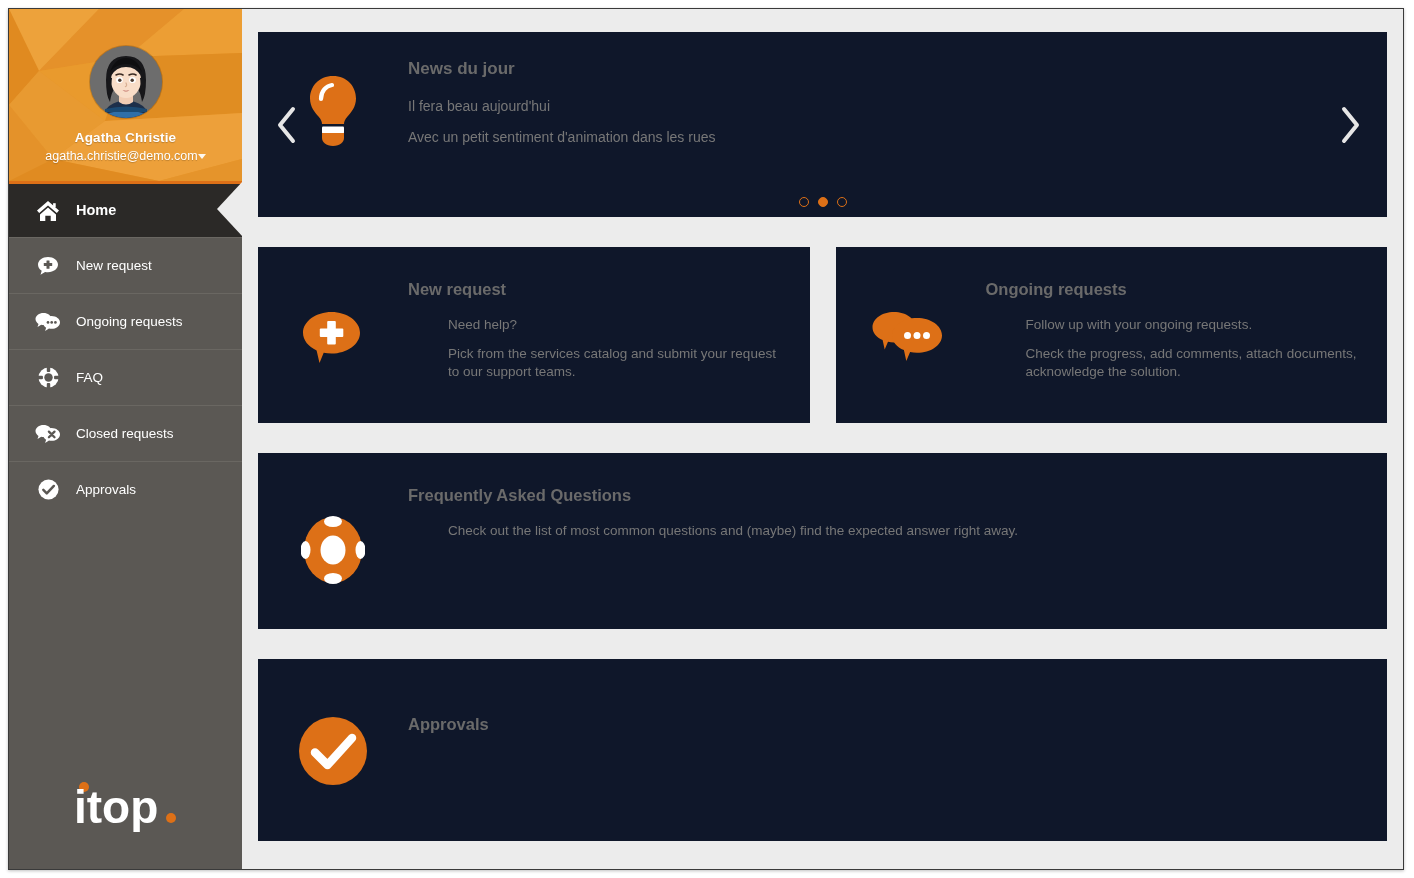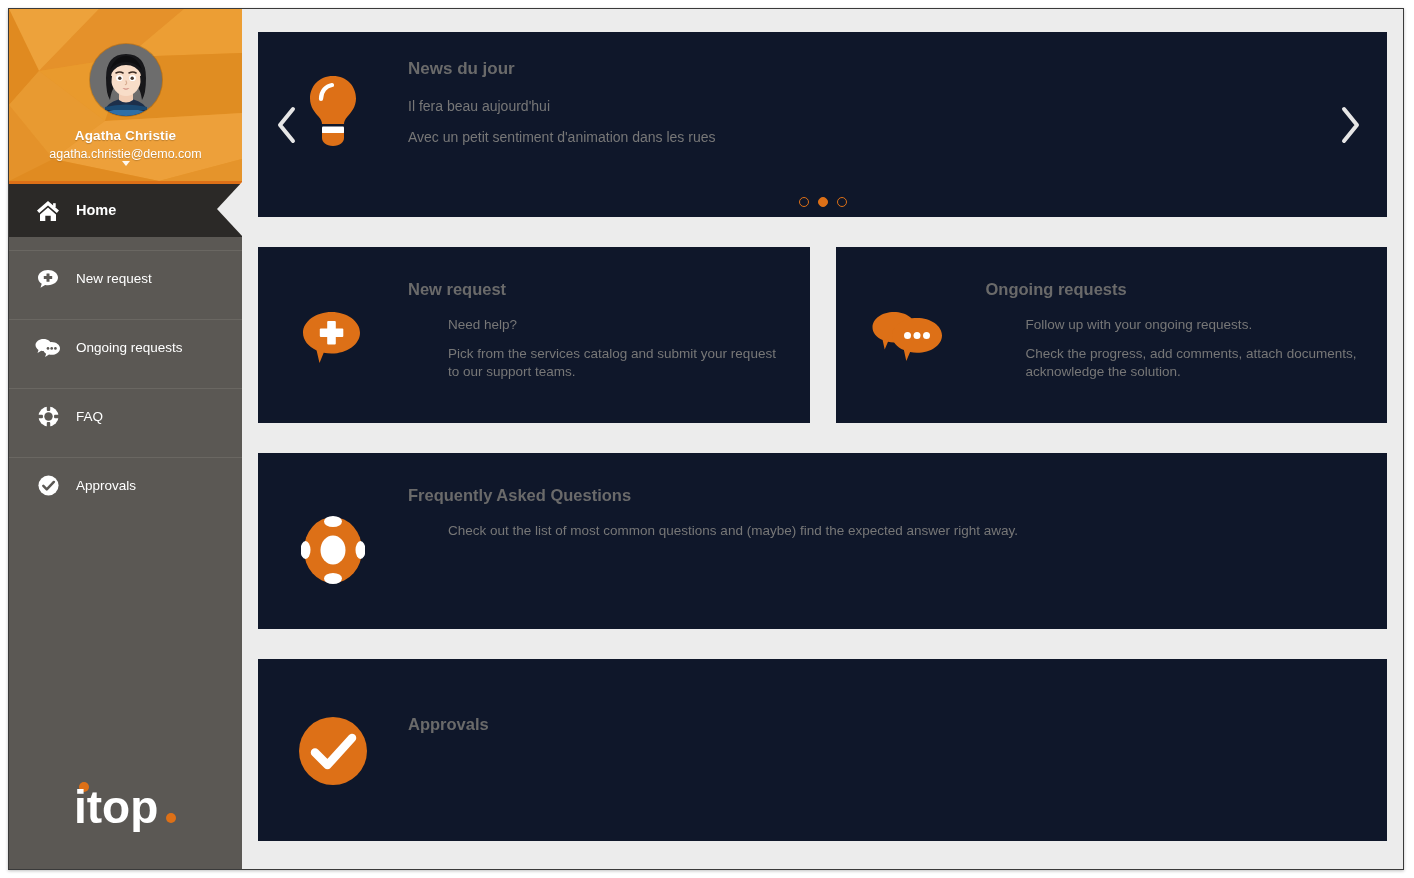--- a/index.html
+++ b/index.html
@@ -83,33 +83,32 @@
   .user-email {
     position: relative;
     z-index: 2;
     margin-top: 4px;
     color: #ffffff;
     font-size: 12.5px;
     text-shadow: 0 1px 1px rgba(0,0,0,.22);
     display: flex;
     align-items: center;
     cursor: pointer;
-    flex-direction: column;
   }
   .caret-down {
     display: inline-block;
     width: 0; height: 0;
     border-left: 4px solid transparent;
     border-right: 4px solid transparent;
     border-top: 5px solid #ffffff;
     opacity: .92;
   }
 
   
-  #nav { display: flex; flex-direction: column; gap: 13px; }
+  #nav { display: flex; flex-direction: column; }
   .nav-item {
     position: relative;
     height: 56px;
     display: flex;
     align-items: center;
     padding-left: 25px;
     box-sizing: border-box;
     color: #ffffff;
     font-size: 13.5px;
     cursor: pointer;
@@ -376,20 +375,30 @@
             <circle cx="12" cy="12" r="4.4" fill="#5b5854"></circle>
             <rect x="10.2" y="0.6" width="3.6" height="5.6" rx="1" fill="#5b5854"></rect>
             <rect x="10.2" y="17.8" width="3.6" height="5.6" rx="1" fill="#5b5854"></rect>
             <rect x="0.6" y="10.2" width="5.6" height="3.6" rx="1" fill="#5b5854"></rect>
             <rect x="17.8" y="10.2" width="5.6" height="3.6" rx="1" fill="#5b5854"></rect>
           </svg>
         </span>
         <span class="nav-label">FAQ</span>
       </div>
 
+      <div class="nav-item">
+        <span class="nav-ico">
+          <svg width="26" height="22" viewBox="0 0 26 22">
+            <path d="M8.5 2 c4.4 0 8 2.7 8 6 c0 3.3 -3.6 6 -8 6 c-.8 0 -1.6 -.1 -2.3 -.3 l-3.7 2.3 l1 -3.1 C1.9 11.8 .5 10 .5 8 C.5 4.7 4.1 2 8.5 2 z" fill="#ffffff"></path>
+            <path d="M16.5 5 c4.7 0 8.5 2.9 8.5 6.4 c0 3.6 -3.8 6.4 -8.5 6.4 c-.9 0 -1.7 -.1 -2.5 -.3 l-3.9 2.5 l1 -3.3 c-1.8 -1.2 -3.1 -3.1 -3.1 -5.3 C8 7.9 11.8 5 16.5 5 z" fill="#ffffff"></path>
+            <path d="M13.9 8.6 l5.6 5.6 M19.5 8.6 l-5.6 5.6" stroke="#5b5854" stroke-width="2.3" stroke-linecap="round"></path>
+          </svg>
+        </span>
+        <span class="nav-label">Closed requests</span>
+      </div>
 
       <div class="nav-item">
         <span class="nav-ico">
           <svg width="23" height="23" viewBox="0 0 24 24">
             <circle cx="12" cy="12" r="10.5" fill="#ffffff"></circle>
             <path d="M6.6 12.3 l3.6 3.7 l7.4 -7.7" stroke="#5b5854" stroke-width="2.6" fill="none" stroke-linecap="round" stroke-linejoin="round"></path>
           </svg>
         </span>
         <span class="nav-label">Approvals</span>
       </div>

